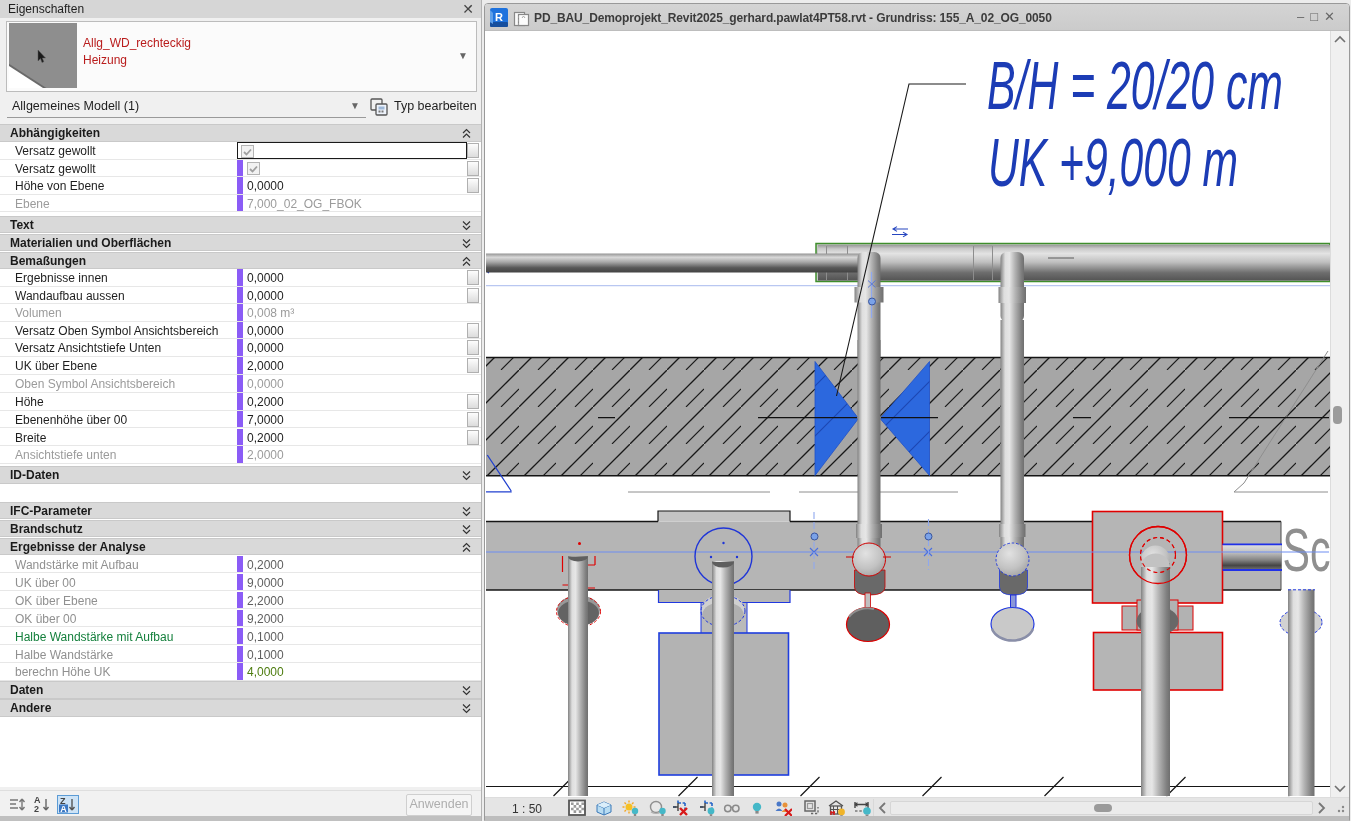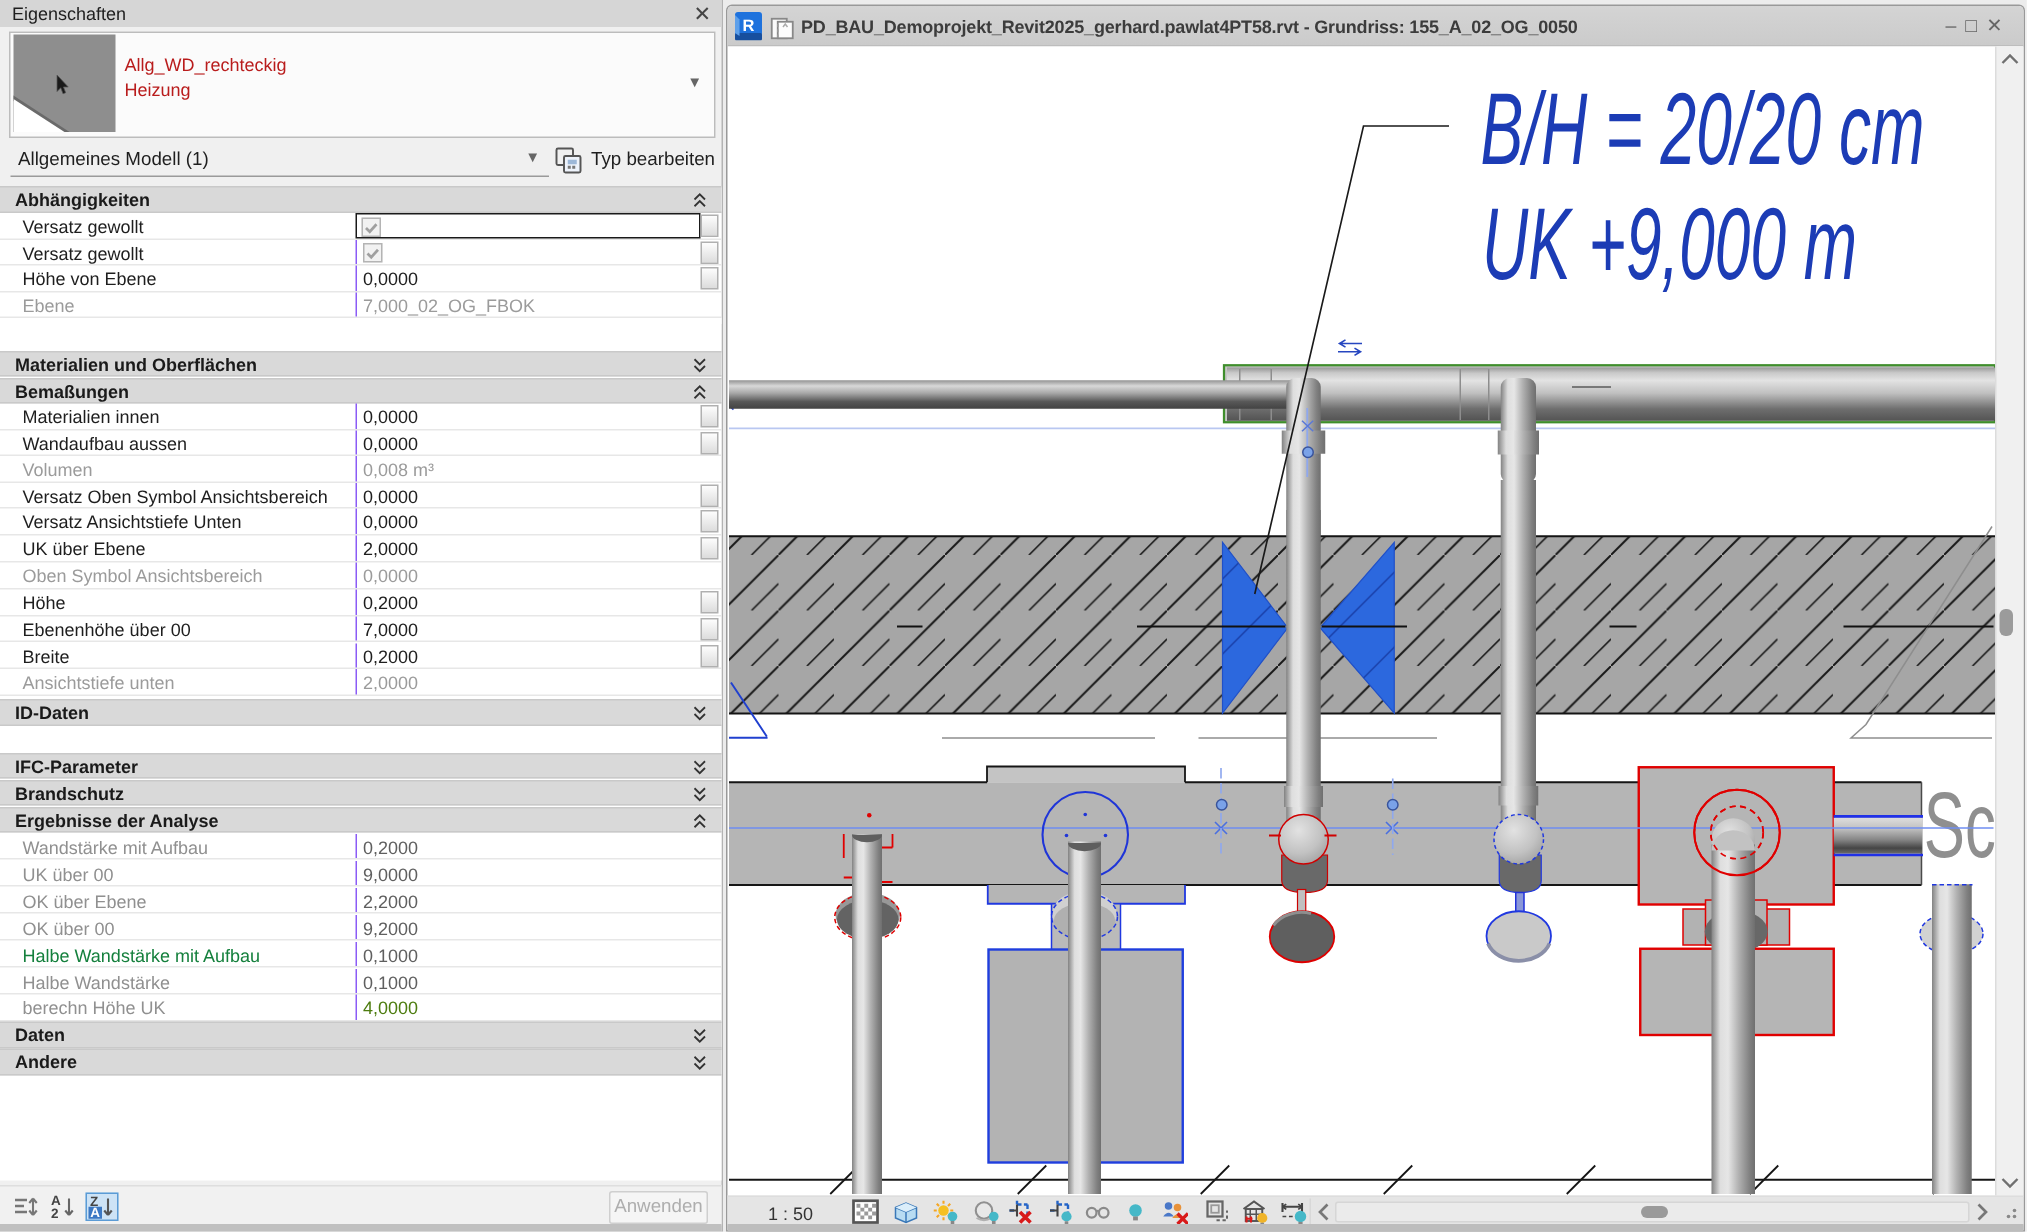--- a/index.html
+++ b/index.html
@@ -18,21 +18,21 @@
 #combo{position:absolute;left:7px;top:96px;width:359px;height:21px;border-bottom:1px solid #9a9a9a;font-size:12.5px;color:#1e1e1e;}
 #combo .t{position:absolute;left:5px;top:3px;}
 #combo .c{position:absolute;right:6px;top:4px;color:#666;font-size:10px;}
 #typbear{position:absolute;left:370px;top:96px;font-size:12.5px;color:#1e1e1e;}
 #typbear span{position:absolute;left:24px;top:3px;white-space:nowrap;}
 #grid{position:absolute;left:0;top:124px;width:481px;height:663px;background:#fff;}
 .sh{position:absolute;left:0;width:481px;height:17.5px;background:#d9d9d9;border-top:1px solid #c9c9c9;border-bottom:1px solid #c9c9c9;box-sizing:border-box;font-weight:bold;font-size:12px;color:#1a1a1a;line-height:16px;padding-left:10px;}
 .sh svg{position:absolute;right:10px;top:3px;}
 .row{position:absolute;left:0;width:481px;height:17.5px;border-bottom:1px solid #e7e7e7;box-sizing:border-box;font-size:12px;line-height:16px;}
 .row .l{position:absolute;left:15px;top:1px;color:#1e1e1e;white-space:nowrap;}
-.row .v{position:absolute;left:237px;top:0;width:230px;height:100%;border-left:1px solid #8b5cf6;padding:1px 0 0 4px;box-sizing:border-box;color:#1e1e1e;}
+.row .v{position:absolute;left:237px;top:0;width:230px;height:100%;border-left:6px solid #8b5cf6;padding:1px 0 0 4px;box-sizing:border-box;color:#1e1e1e;}
 .row.gray .l,.row.gray .v{color:#9b9b9b;}
 .row .pb{position:absolute;right:2px;top:1px;width:10px;height:13px;background:linear-gradient(#fdfdfd,#dcdcdc);border:1px solid #b0b0b0;}
 .cb{display:inline-block;width:11px;height:11px;background:#f2f2f2;border:1px solid #b4b4b4;position:relative;top:1px;}
 .cb svg{position:absolute;left:0px;top:1px;}
 #pfoot{position:absolute;left:0;top:790px;width:481px;height:26px;background:#f1f1f1;border-top:1px solid #dedede;}
 #pbotedge{position:absolute;left:0;top:816px;width:481px;height:5px;background:#c0c0c0;}
 .fic{position:absolute;top:4px;width:20px;height:19px;}
 #anw{position:absolute;right:9px;top:3px;width:64px;height:20px;background:#f5f5f5;border:1px solid #cfcfcf;border-radius:2px;color:#aeaeae;font-size:12.5px;text-align:center;line-height:19px;}
 
 #vp{position:absolute;left:484px;top:3px;width:866px;height:818px;background:#ffffff;border:1px solid #999;border-radius:4px 4px 0 0;box-sizing:border-box;}
@@ -101,28 +101,31 @@
   <div class="row" style="top:53px">
         <span class="l">Höhe von Ebene</span>
         <span class="v">0,0000</span>
         <span class="pb"></span>
       </div>
   <div class="row gray" style="top:70.5px">
         <span class="l">Ebene</span>
         <span class="v">7,000_02_OG_FBOK</span>
       </div>
   <div class="abs" style="left:0;top:88px;width:481px;height:3.5px;background:#fff"></div>
+  <div class="sh" style="top:91.5px">Text<svg width="9" height="11">
+          <path d="M1,1.5 L4.5,5 L8,1.5 M1,6 L4.5,9.5 L8,6" fill="none" stroke="#333" stroke-width="1.2"></path>
+        </svg></div>
   <div class="sh" style="top:109.5px">Materialien und Oberflächen<svg width="9" height="11">
           <path d="M1,1.5 L4.5,5 L8,1.5 M1,6 L4.5,9.5 L8,6" fill="none" stroke="#333" stroke-width="1.2"></path>
         </svg></div>
   <div class="sh" style="top:127.5px">Bemaßungen<svg width="9" height="11">
           <path d="M1,5 L4.5,1.5 L8,5 M1,9.5 L4.5,6 L8,9.5" fill="none" stroke="#333" stroke-width="1.2"></path>
         </svg></div>
   <div class="row" style="top:145px">
-        <span class="l">Materialien innen</span>
+        <span class="l">Ergebnisse innen</span>
         <span class="v">0,0000</span>
         <span class="pb"></span>
       </div>
   <div class="row" style="top:162.5px">
         <span class="l">Wandaufbau aussen</span>
         <span class="v">0,0000</span>
         <span class="pb"></span>
       </div>
   <div class="row gray" style="top:180px">
         <span class="l">Volumen</span>

